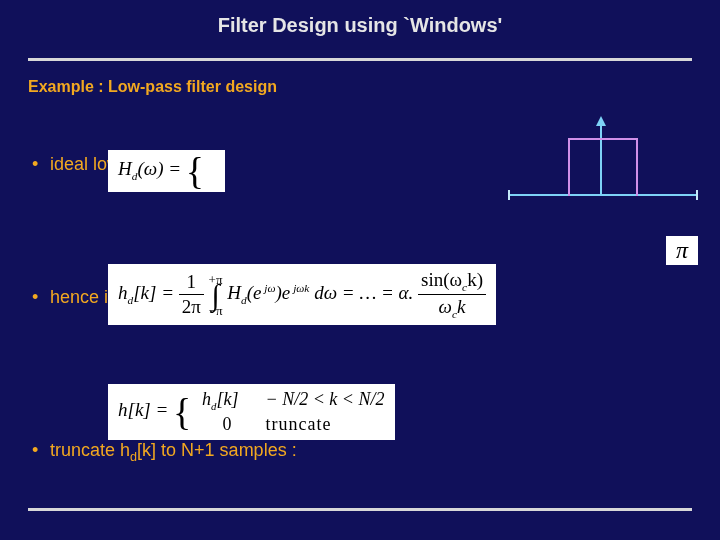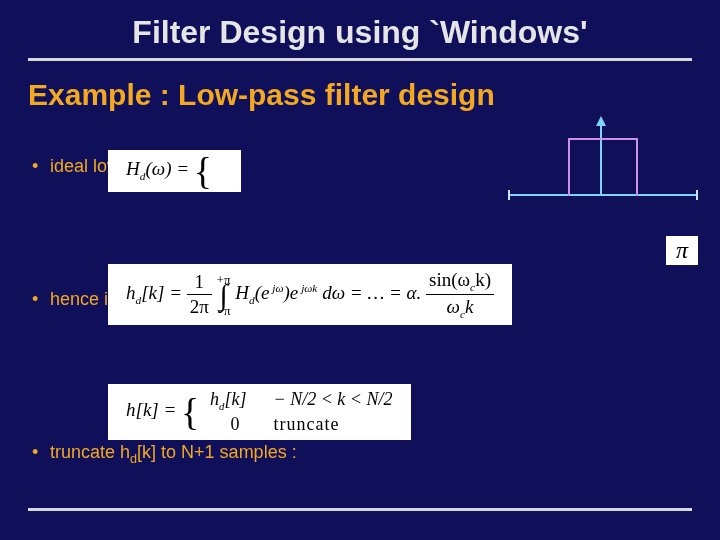--- a/index.html
+++ b/index.html
@@ -5,60 +5,61 @@
   html,body{margin:0;padding:0}
   body{
     width:720px;height:540px;
     background:#10105a;
     font-family:Arial,Helvetica,sans-serif;
     overflow:hidden;
     position:relative;
   }
   .title{
     color:#e5e5e5;
-    font-size:32px;
+    font-size:20px;
     font-weight:bold;
     text-align:center;
     padding:14px 0 6px 0;
   }
   .hr{
     position:absolute;
     left:28px;right:28px;
     height:3px;
     background:#d8d8d8;
   }
   .hr.top{top:58px}
   .hr.bot{top:508px}
   .content{
     position:absolute;
     left:28px;right:28px;top:78px;bottom:40px;
   }
   .example{
     color:#f2a820;
     font-weight:bold;
-    font-size:30px;
+    font-size:16px;
+    margin-bottom:14px;
   }
   ul.bul{
     list-style:none;padding:0;margin:0;
     color:#f2a820;
     font-size:18px;
   }
   ul.bul>li{
     padding-left:22px;position:relative;
   }
   ul.bul>li::before{
     content:"•";
     position:absolute;left:4px;top:0;
     color:#f2a820;font-size:18px;
   }
   .eq{
     background:#ffffff;
     color:#000;
     display:inline-block;
-    padding:4px 18px;
+    padding:4px 10px;
     font-family:"Times New Roman",serif;
     font-size:19px;
     font-style:italic;
     line-height:1.25;
   }
   .eq .upright{font-style:normal}
   .eq sub{font-size:60%}
   .eq sup{font-size:60%}
   .eq .frac{display:inline-block;vertical-align:middle;text-align:center}
   .eq .frac .num{display:block;border-bottom:1px solid #000;padding:0 3px}

